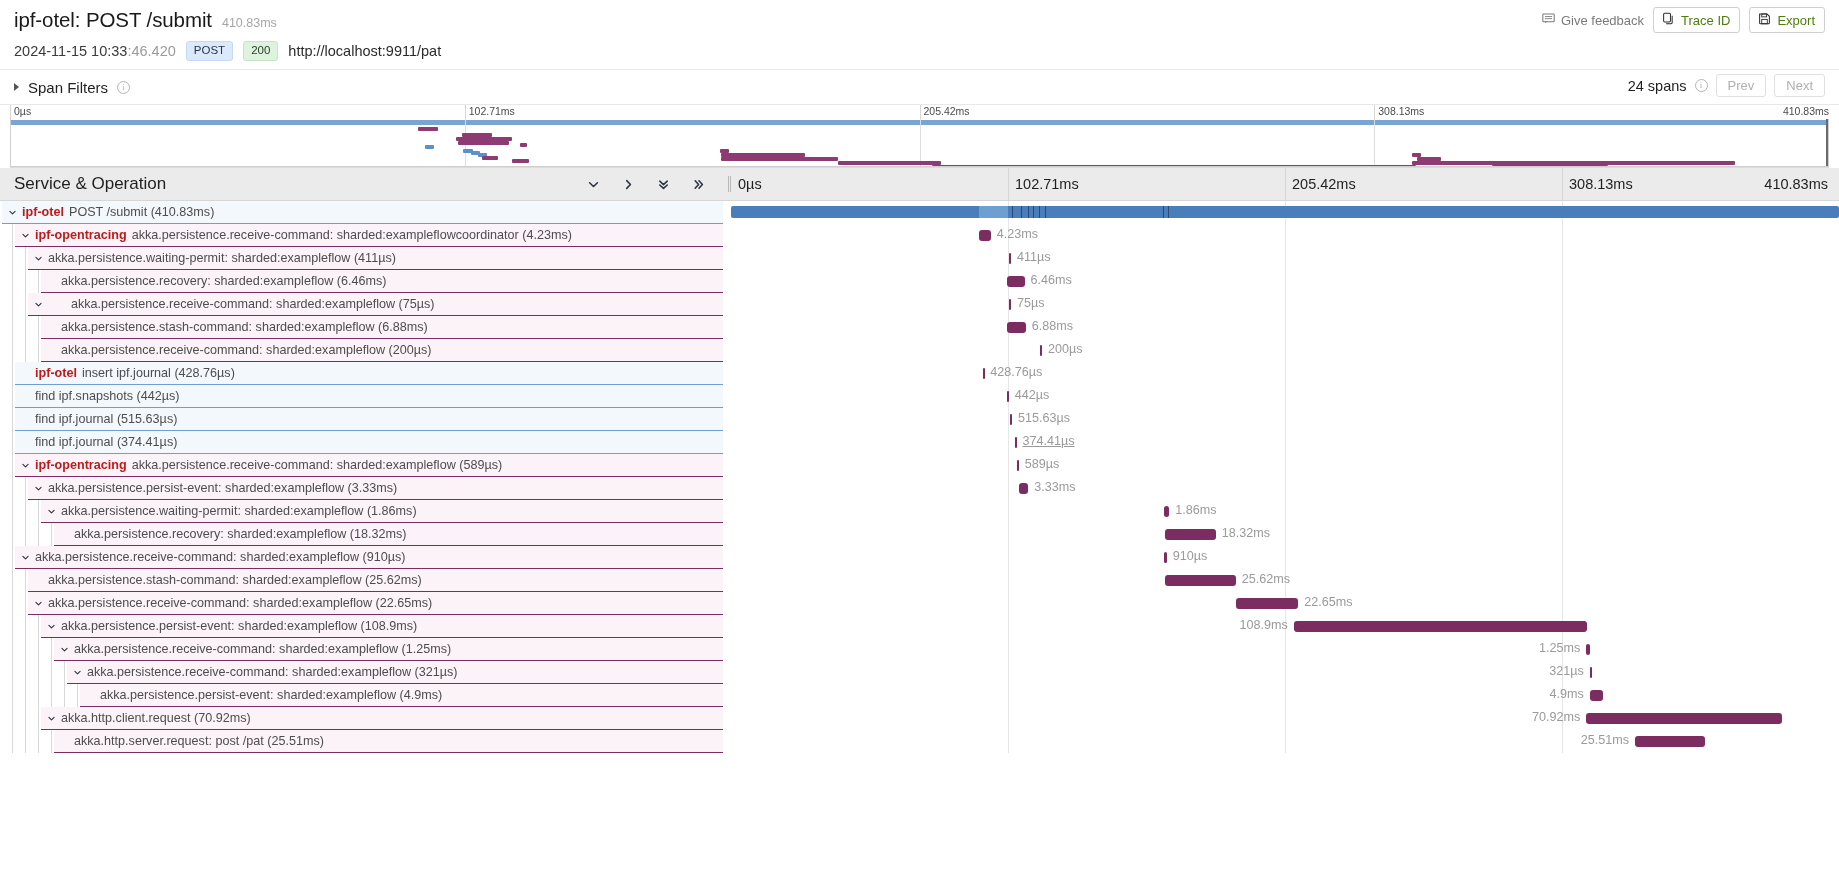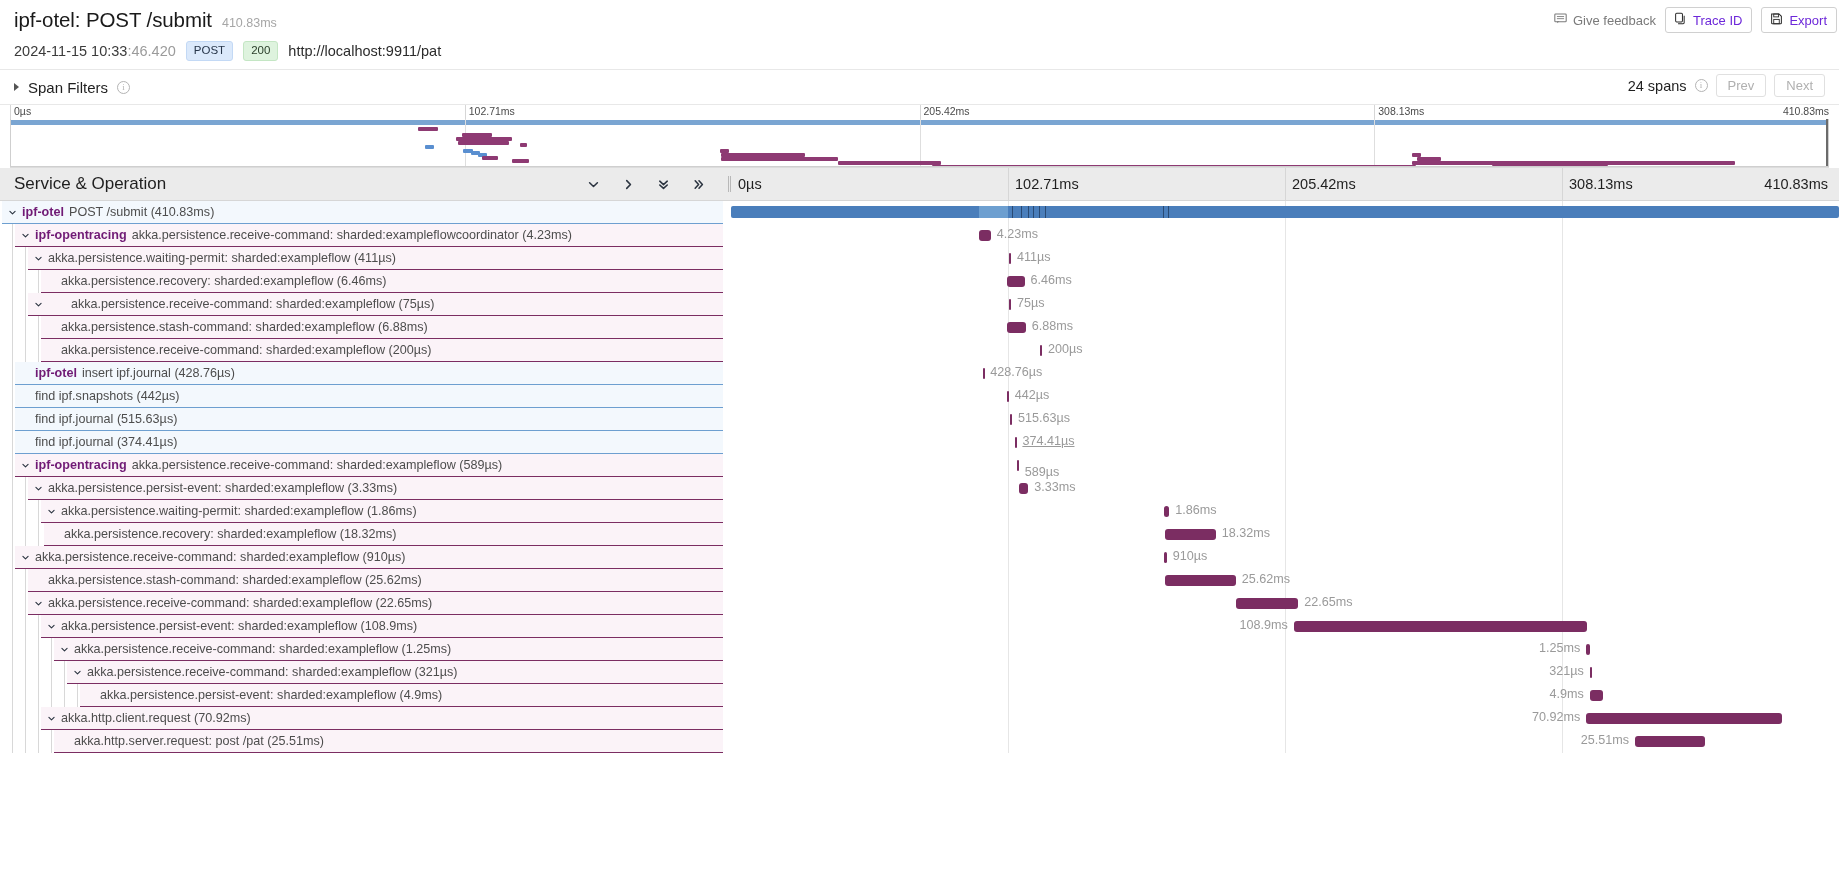--- a/index.html
+++ b/index.html
@@ -29,30 +29,30 @@
   .meta-ts .dim { color: #9b9b9b; }
   .chip {
     font-size: 11.5px; padding: 2px 7px 3px 7px; border-radius: 3px;
     line-height: 1.15; display: inline-block;
   }
   .chip-method { background: #dbe9fb; border: 1px solid #c3d9f5; color: #27364a; }
   .chip-status { background: #def3de; border: 1px solid #c4e6c4; color: #2b3f2b; }
   .meta-url { font-size: 14.5px; color: #2b2b2b; }
 
   .header-actions {
-    position: absolute; right: 2px; top: 7px;
+    position: absolute; right: 14px; top: 7px;
     display: flex; align-items: center; gap: 9px;
   }
   .feedback-link {
     display: flex; align-items: center; gap: 6px;
     font-size: 13px; color: #7a7a7a; cursor: pointer;
   }
   .hbtn {
     display: flex; align-items: center; gap: 6px;
-    font-size: 13px; color: #6d28d9;
+    font-size: 13px; color: #4d7c0f;
     border: 1px solid #d0d0d0; border-radius: 3px;
     padding: 4px 9px 4px 8px; background: #fff; cursor: pointer;
   }
 
   
   .filters-bar {
     height: 35px; display: flex; align-items: center;
     padding: 0 14px; border-bottom: 1px solid #e8e8e8;
     position: relative;
   }
@@ -142,21 +142,21 @@
   .guide { width: 13px; border-right: 1px solid #d8d8d8; height: 100%; }
 
   .row-label-box {
     position: absolute; top: 0; bottom: 0; right: 8px;
     display: flex; align-items: center; gap: 5px;
     padding-left: 5px;
     border-bottom: 1px solid transparent;
   }
   .row-caret { width: 10px; display: flex; align-items: center; justify-content: center; cursor: pointer; flex: 0 0 10px; }
   .row-caret.empty { visibility: hidden; }
-  .svc-name { font-size: 12.6px; font-weight: bold; color: #701a75; white-space: nowrap; }
+  .svc-name { font-size: 12.6px; font-weight: bold; color: #b91c1c; white-space: nowrap; }
   .op-name { font-size: 12.6px; color: #4d4d4d; white-space: nowrap; overflow: hidden; text-overflow: ellipsis; }
 
   .tone-otel    { background: #f3f8fd; border-bottom-color: #6d9fd0; }
   .tone-otracing{ background: #fbf3f8; border-bottom-color: #7b2d62; }
 
   .row-right { flex: 1; position: relative; }
   .grid-line { position: absolute; top: 0; bottom: 0; width: 1px; background: #e6e6e6; }
 
   .bar {
     position: absolute; top: 6px; height: 11px;
@@ -586,21 +586,21 @@
           </span>
           <span class="svc-name">ipf-opentracing</span>
           <span class="op-name">akka.persistence.receive-command: sharded:exampleflow (589µs)</span>
         </div>
       </div>
       <div class="row-right">
         <div class="grid-line" style="left: 25%;"></div>
         <div class="grid-line" style="left: 50%;"></div>
         <div class="grid-line" style="left: 75%;"></div>
         <div class="bar" style="left: 25.8%; width: 0.16%;"></div>
-        <div class="bar-label" style="left: calc(25.96% + 6px); margin-top: 8px;">589µs</div>
+        <div class="bar-label" style="left: calc(25.96% + 6px);">589µs</div>
       </div>
     </div>
     <div class="span-row">
       <div class="row-left">
         <div class="indent-guides">
           <div class="guide"></div>
           <div class="guide"></div>
         </div>
         <div class="row-label-box tone-otracing" style="left: 28px;">
           <span class="row-caret">
@@ -644,21 +644,21 @@
       </div>
     </div>
     <div class="span-row">
       <div class="row-left">
         <div class="indent-guides">
           <div class="guide"></div>
           <div class="guide"></div>
           <div class="guide"></div>
           <div class="guide"></div>
         </div>
-        <div class="row-label-box tone-otracing" style="left: 44px;">
+        <div class="row-label-box tone-otracing" style="left: 54px;">
           <span class="row-caret empty">
             <svg width="9" height="9" viewBox="0 0 16 16">
               <path d="M3.4 5.9 L8 10.3 L12.6 5.9" fill="none" stroke="#2b3440" stroke-width="2" stroke-linecap="round" stroke-linejoin="round"></path>
             </svg>
           </span>
           <span class="op-name">akka.persistence.recovery: sharded:exampleflow (18.32ms)</span>
         </div>
       </div>
       <div class="row-right">
         <div class="grid-line" style="left: 25%;"></div>

